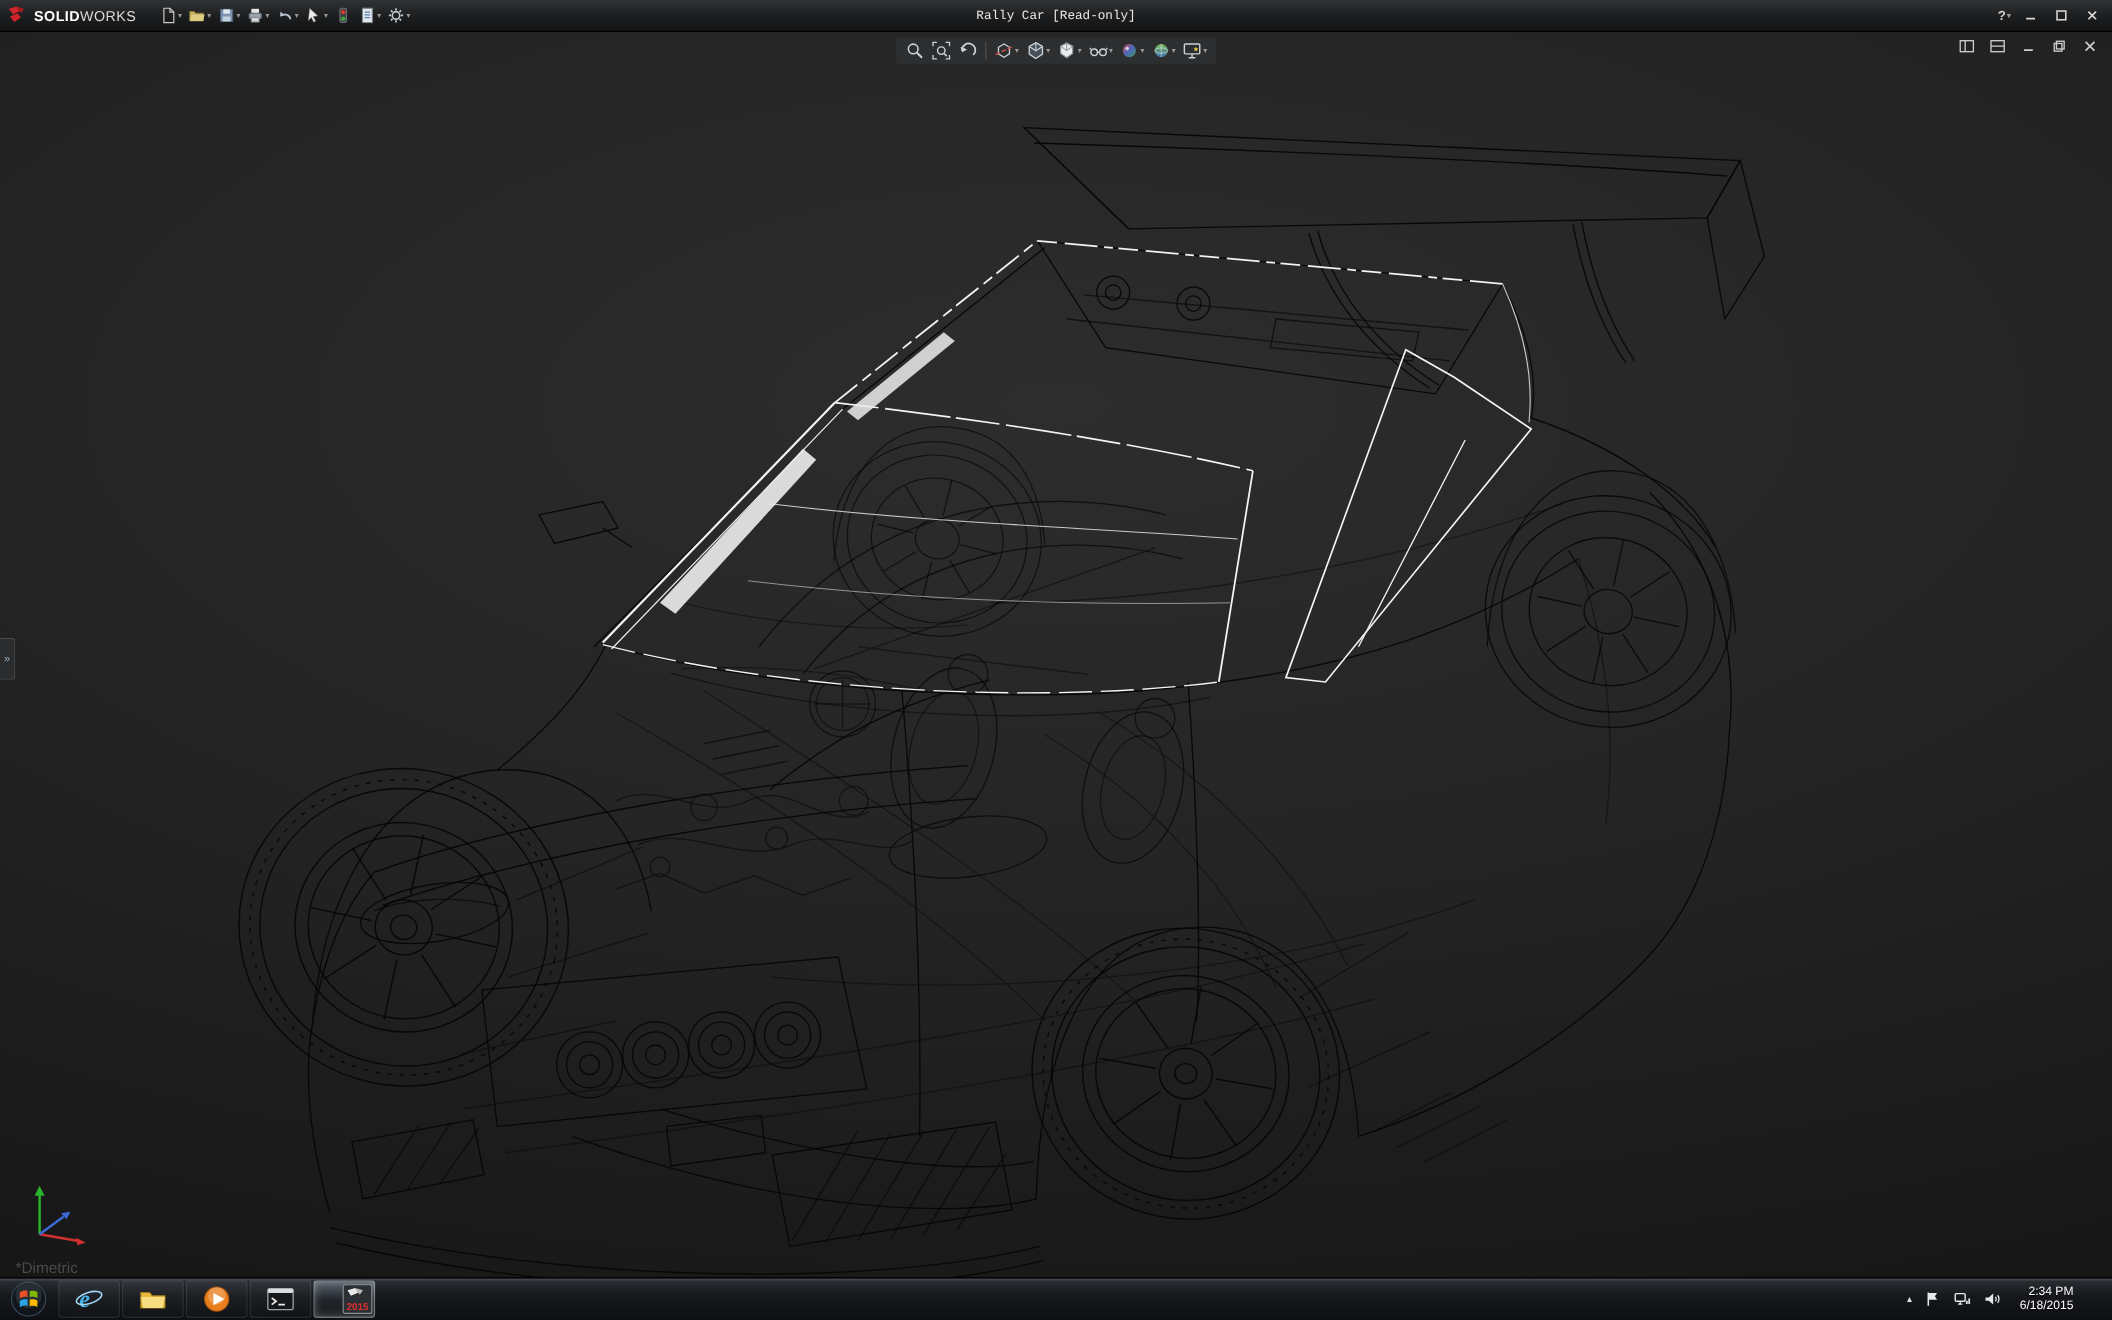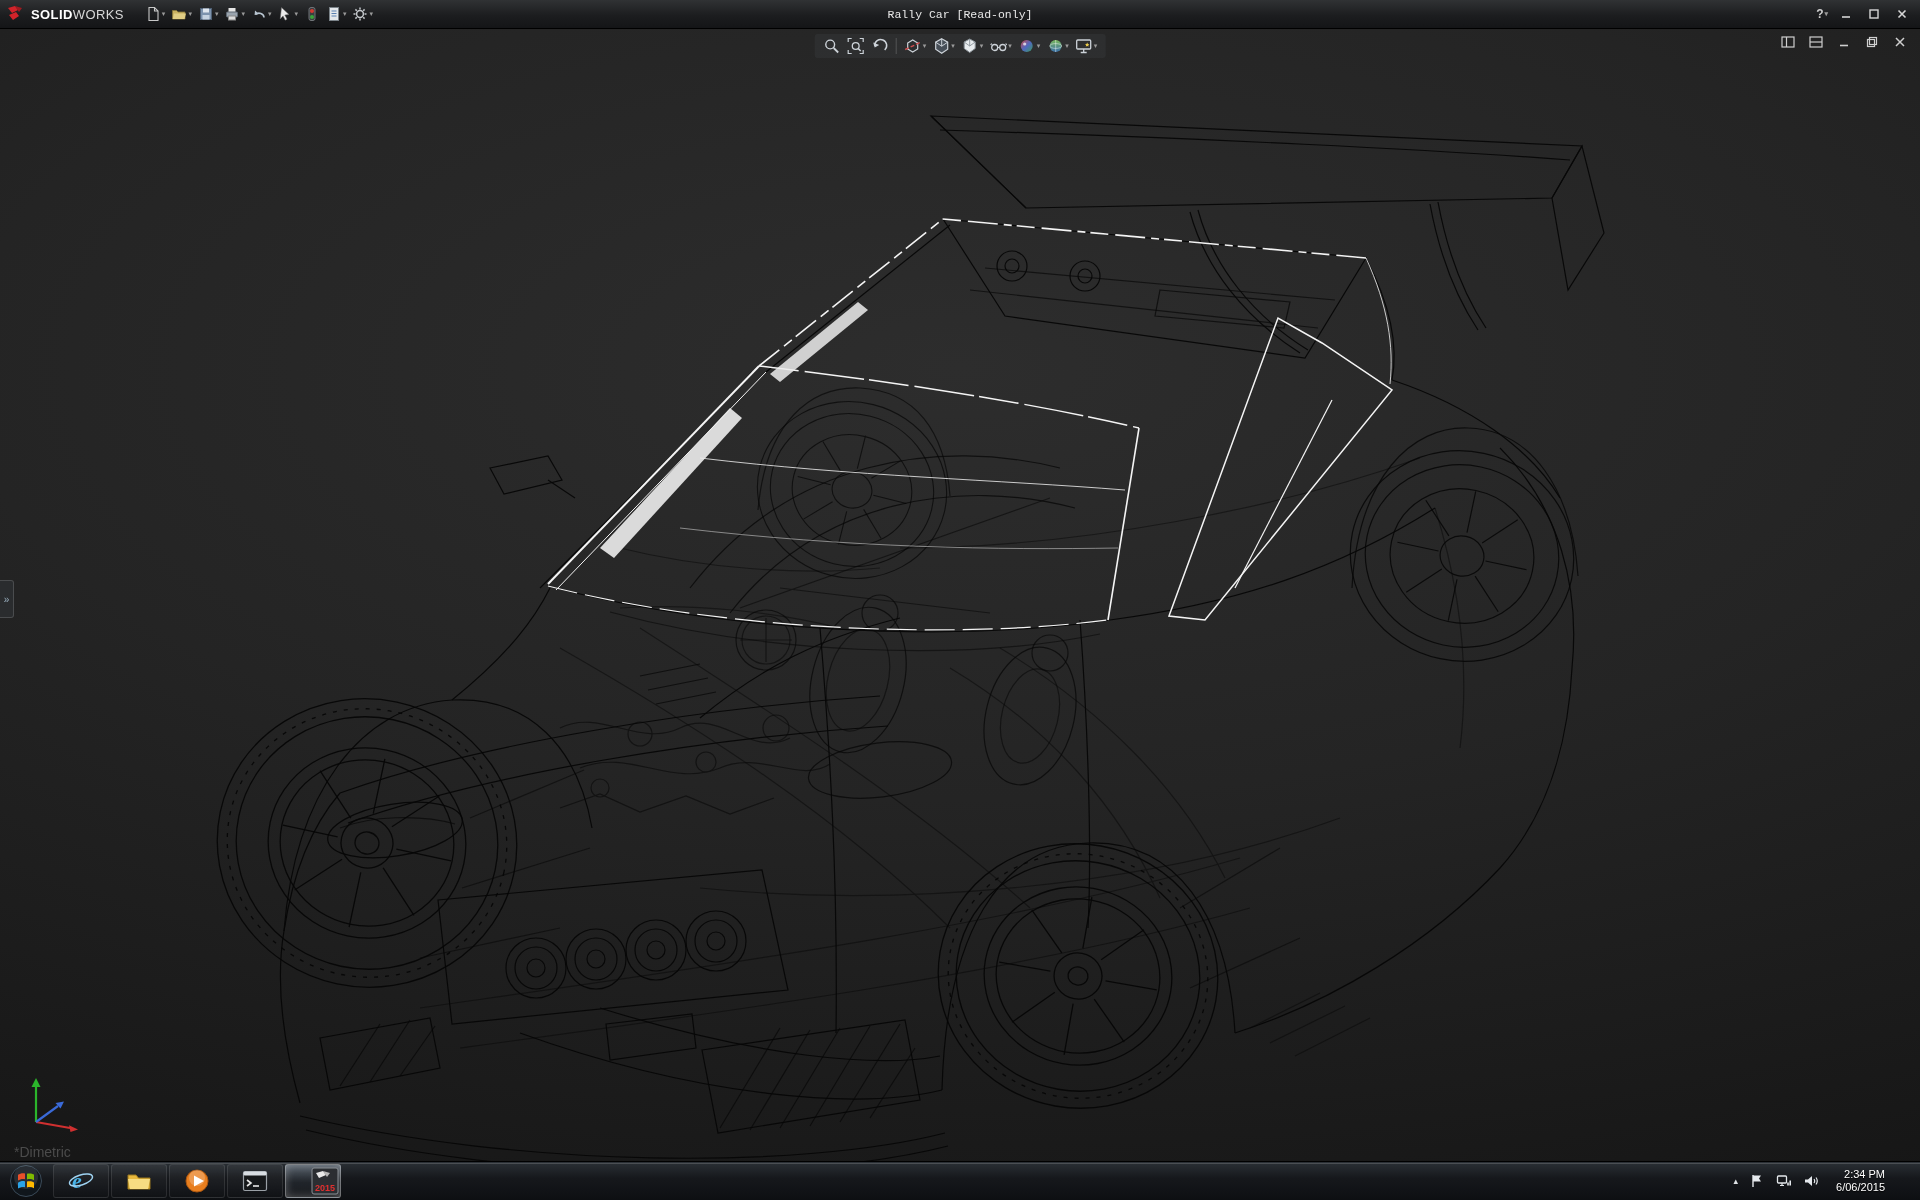--- a/index.html
+++ b/index.html
@@ -551,19 +551,19 @@
         <rect x="1.5" y="3" width="9" height="7" rx="1" fill="none" stroke="#e4e8ec" stroke-width="1.3"></rect>
         <path d="M4 12.5h4 M6 10v2.5" stroke="#e4e8ec" stroke-width="1.2"></path>
         <path d="M12 12.5v-3 M14.2 12.5v-5" stroke="#e4e8ec" stroke-width="1.6"></path>
       </svg>
       <svg width="16" height="16" viewBox="0 0 16 16">
         <path d="M2 6.5h3l4-3.5v10l-4-3.5H2z" fill="#e4e8ec"></path>
         <path d="M11 6a3.5 3.5 0 0 1 0 4 M13 4.5a6 6 0 0 1 0 7" fill="none" stroke="#e4e8ec" stroke-width="1.2"></path>
       </svg>
       <div class="clock">
         <div>2:34 PM</div>
-        <div>6/06/2015</div>
+        <div>6/18/2015</div>
       </div>
       <div class="show-desktop"></div>
     </div>
   </div>
 
 </div>
 
 </body></html>

